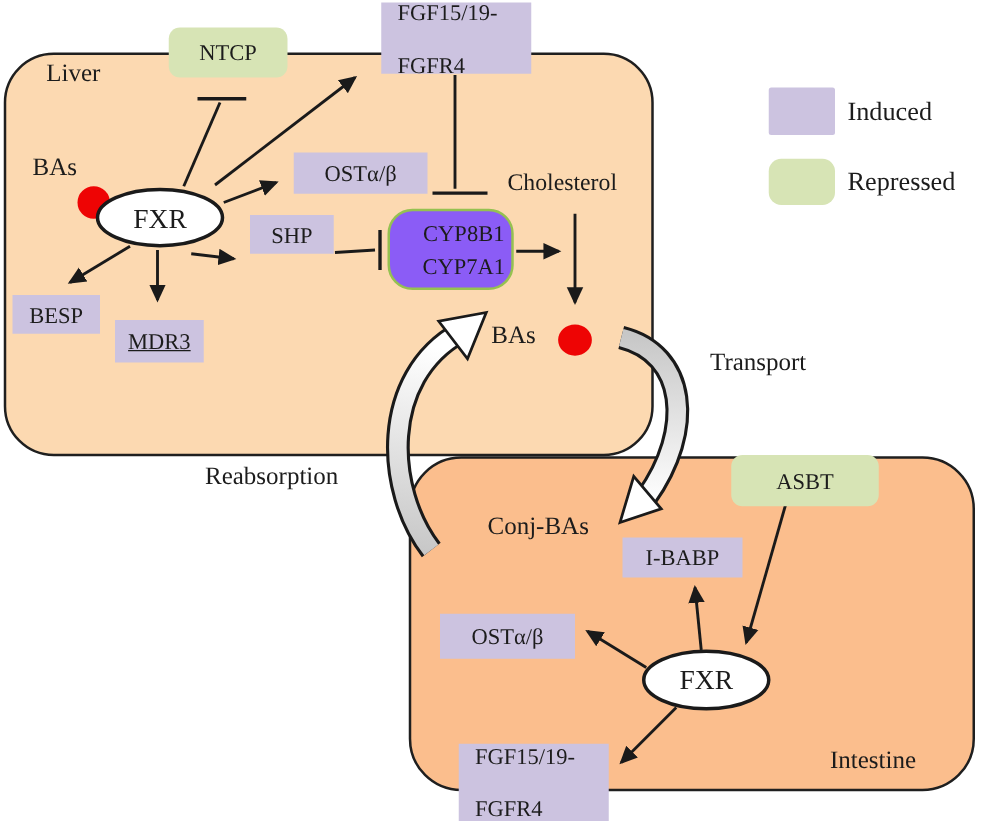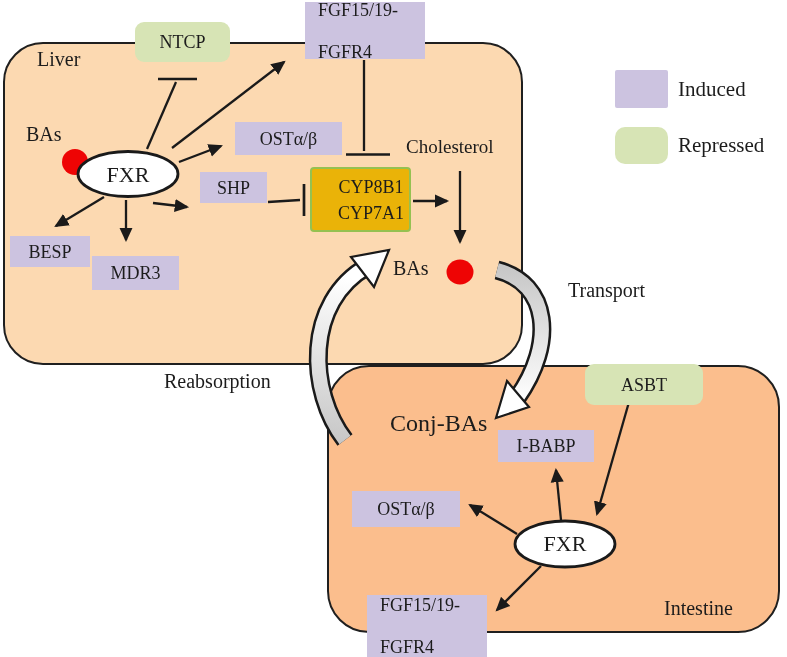--- a/index.html
+++ b/index.html
@@ -11,41 +11,41 @@
   svg#wires{position:absolute;left:0;top:0;z-index:2;}
   .box{position:absolute;z-index:3;display:flex;align-items:center;justify-content:center;
        font-size:18px;line-height:22px;box-sizing:border-box;}
   .induced{background:#ccc3e0;}
   .repressed{background:#d7e4b5;border-radius:9px;}
   .two-line{flex-direction:column;align-items:flex-start;justify-content:center;line-height:26px;padding-left:13px;gap:16px;}
   #node-ntcp{left:135px;top:22px;width:95px;height:40px;}
   #node-fgf-liver{left:305px;top:2px;width:120px;height:57px;}
   #node-ost-liver{left:235px;top:122px;width:107px;height:33px;}
   #node-shp{left:200px;top:172px;width:67px;height:31px;}
-  #node-besp{left:10px;top:236px;width:80px;height:31px;}
-  #node-mdr3{left:92px;top:256px;width:87px;height:34px;}
-  #node-cyp{left:310px;top:167px;width:101px;height:65px;background:#eab308;
-            border:2.5px solid #95c151;border-radius:4px;flex-direction:column;line-height:26px;padding-left:21px;}
+  #node-besp{left:10px;top:236px;width:70px;height:31px;}
+  #node-mdr3{left:92px;top:256px;width:71px;height:34px;text-decoration:underline;}
+  #node-cyp{left:310px;top:167px;width:101px;height:65px;background:#8b5cf6;
+            border:2.5px solid #95c151;border-radius:20px;flex-direction:column;line-height:26px;padding-left:21px;}
   #node-asbt{left:585px;top:345px;width:118px;height:41px;margin-top:19px;}
   #node-ibabp{left:498px;top:430px;width:96px;height:32px;}
   #node-ost-int{left:352px;top:491px;width:108px;height:36px;}
   #node-fgf-int{left:367px;top:595px;width:120px;height:62px;}
   .fxr-label{position:absolute;z-index:3;display:flex;align-items:center;justify-content:center;
              font-size:22px;}
   #fxr-liver{left:78px;top:152px;width:100px;height:45px;}
   #fxr-int{left:515px;top:521px;width:100px;height:46px;}
   .lbl{position:absolute;z-index:4;font-size:19px;white-space:nowrap;}
   .b{font-weight:normal;font-size:20px;}
   #lbl-liver{left:37px;top:48px;}
   #lbl-bas-out{left:26px;top:123px;font-size:20px;}
   #lbl-cholesterol{left:406px;top:136px;}
   #lbl-bas-liver{left:393px;top:257px;font-size:20px;}
   #lbl-transport{left:568px;top:279px;}
   #lbl-reabsorption{left:164px;top:370px;}
-  #lbl-conjbas{left:390px;top:410px;font-size:24px;}
+  #lbl-conjbas{left:390px;top:410px;font-size:20px;}
   #lbl-intestine{left:664px;top:597px;}
   .sw{position:absolute;z-index:3;width:53px;height:38px;}
   #sw-induced{left:615px;top:70px;background:#ccc3e0;border-radius:2px;}
   #sw-repressed{left:615px;top:127px;background:#d7e4b5;border-radius:10px;height:37px;}
   #lbl-induced{left:678px;top:77px;font-size:21px;}
   #lbl-repressed{left:678px;top:133px;font-size:21px;}
 </style>
 </head>
 <body>
 

